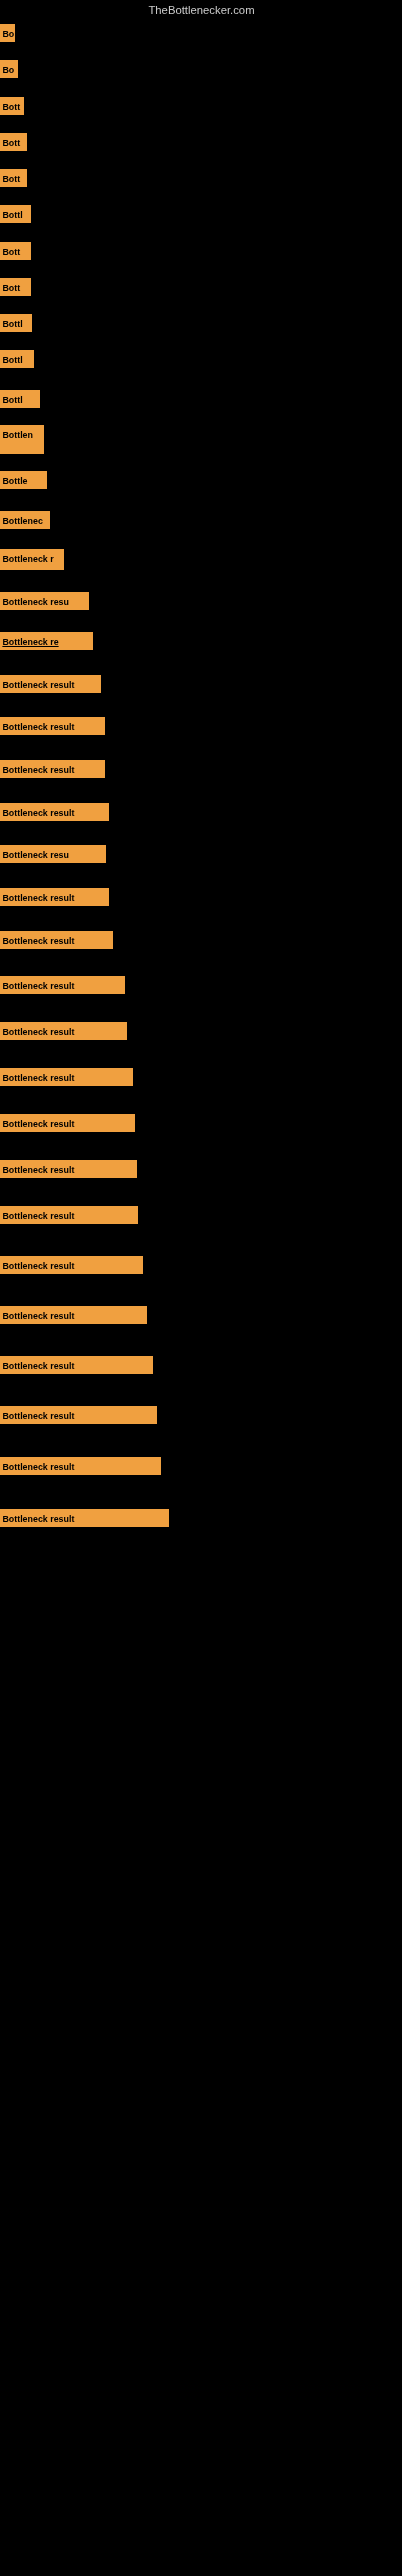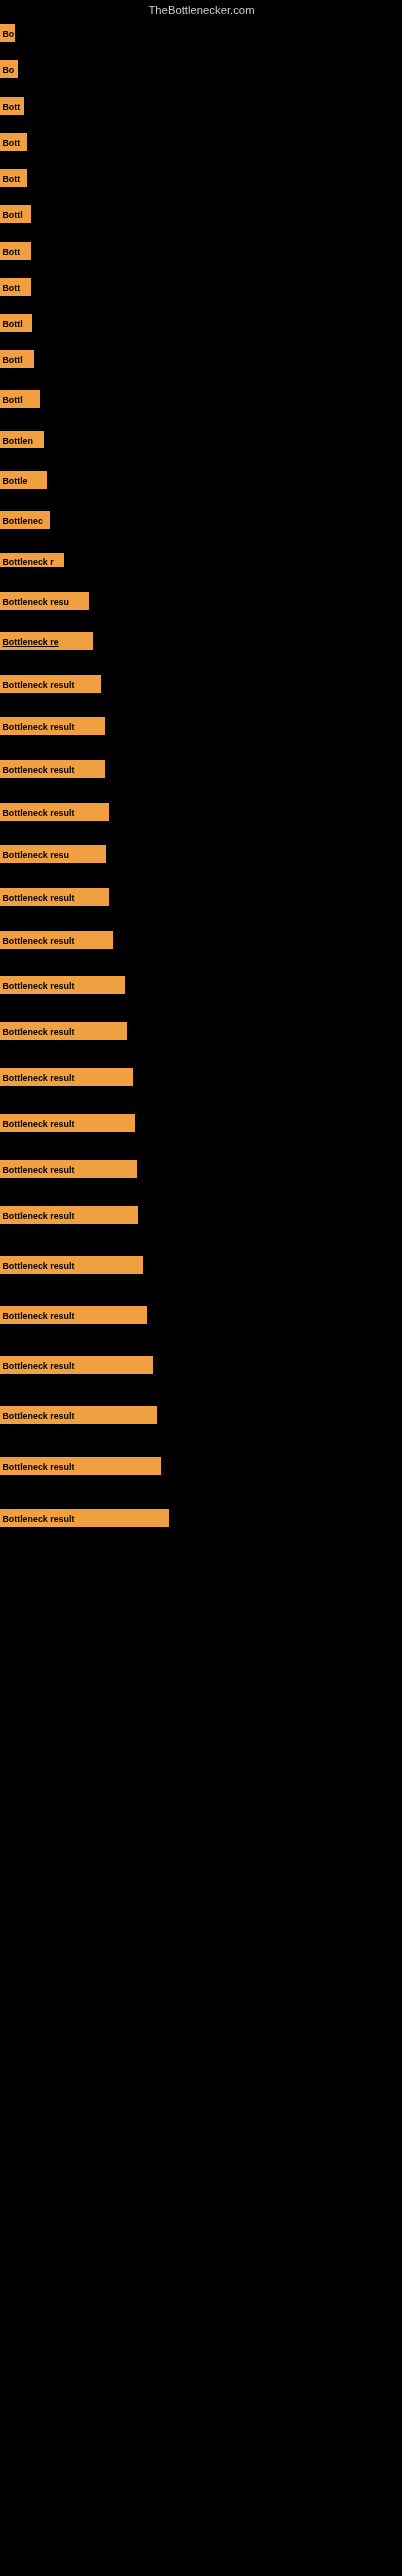--- a/index.html
+++ b/index.html
@@ -73,30 +73,30 @@
     <div class="bar-container" style="top: 314px; left: 0px; width: 32px; height: 17.7px;">
       <span class="bar-label" style="width: 32px; display: inline-block; height: 17.7px; line-height: 17.7px;">Bottl</span>
     </div>
     <div class="bar-container" style="top: 350px; left: 0px; width: 34px; height: 17.7px;">
       <span class="bar-label" style="width: 34px; display: inline-block; height: 17.7px; line-height: 17.7px;">Bottl</span>
     </div>
     <div class="bar-container" style="top: 390px; left: 0px; width: 40px; height: 17.7px;">
       <span class="bar-label" style="width: 40px; display: inline-block; height: 17.7px; line-height: 17.7px;">Bottl</span>
     </div>
     <div class="bar-container" style="top: 431px; left: 0px; width: 44px; height: 17.7px;">
-      <span class="bar-label" style="width: 44px; display: inline-block; height: 17px; line-height: 17.7px;">Bottlen</span>
+      <span class="bar-label" style="width: 44px; display: inline-block; height: 29px; line-height: 17.7px;">Bottlen</span>
     </div>
     <div class="bar-container" style="top: 471px; left: 0px; width: 47px; height: 17.7px;">
       <span class="bar-label" style="width: 47px; display: inline-block; height: 17.7px; line-height: 17.7px;">Bottle</span>
     </div>
     <div class="bar-container" style="top: 511px; left: 0px; width: 50px; height: 17.7px;">
       <span class="bar-label" style="width: 50px; display: inline-block; height: 17.7px; line-height: 17.7px;">Bottlenec</span>
     </div>
     <div class="bar-container" style="top: 551px; left: 0px; width: 64px; height: 17.7px;">
-      <span class="bar-label" style="width: 64px; display: inline-block; height: 14px; line-height: 17.7px;">Bottleneck r</span>
+      <span class="bar-label" style="width: 64px; display: inline-block; height: 21px; line-height: 17.7px;">Bottleneck r</span>
     </div>
     <div class="bar-container" style="top: 592px; left: 0px; width: 89px; height: 17.7px;">
       <span class="bar-label" style="width: 89px; display: inline-block; height: 17.7px; line-height: 17.7px;">Bottleneck resu</span>
     </div>
     <div class="bar-container" style="top: 632px; left: 0px; width: 93px; height: 17.7px;">
       <span class="bar-label" style="width: 93px; display: inline-block; height: 17.7px; line-height: 17.7px; text-decoration: underline;">Bottleneck re</span>
     </div>
     <div class="bar-container" style="top: 675px; left: 0px; width: 101px; height: 17.7px;">
       <span class="bar-label" style="width: 101px; display: inline-block; height: 17.7px; line-height: 17.7px;">Bottleneck result</span>
     </div>

